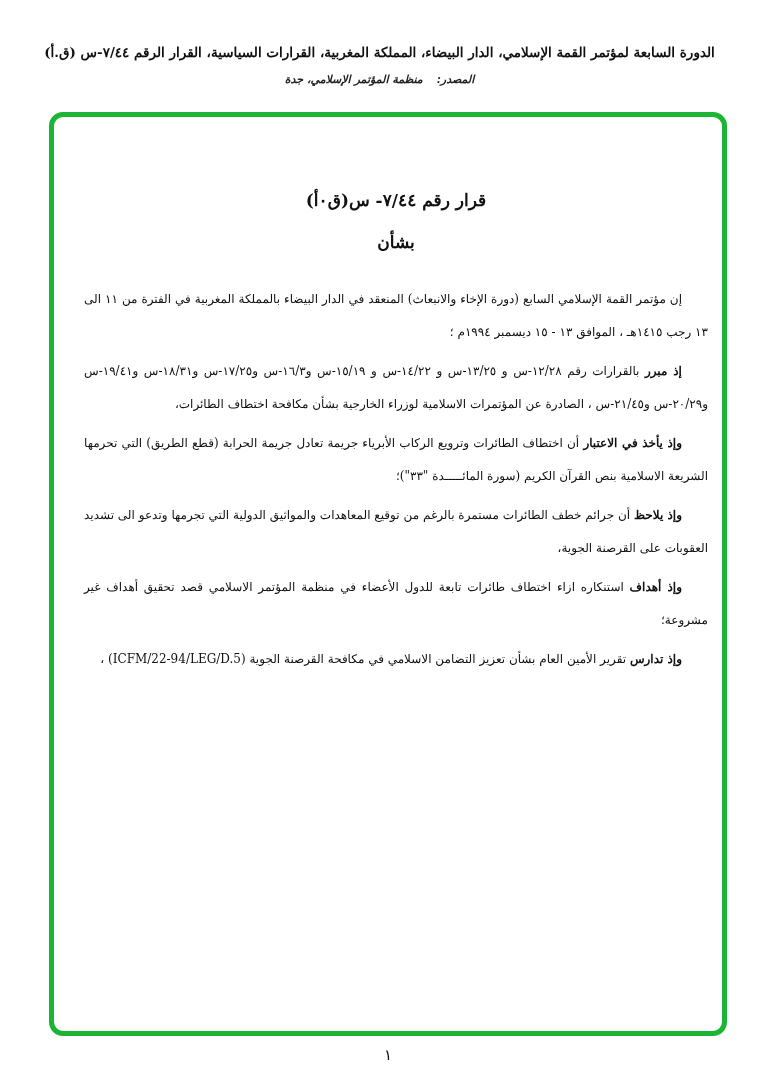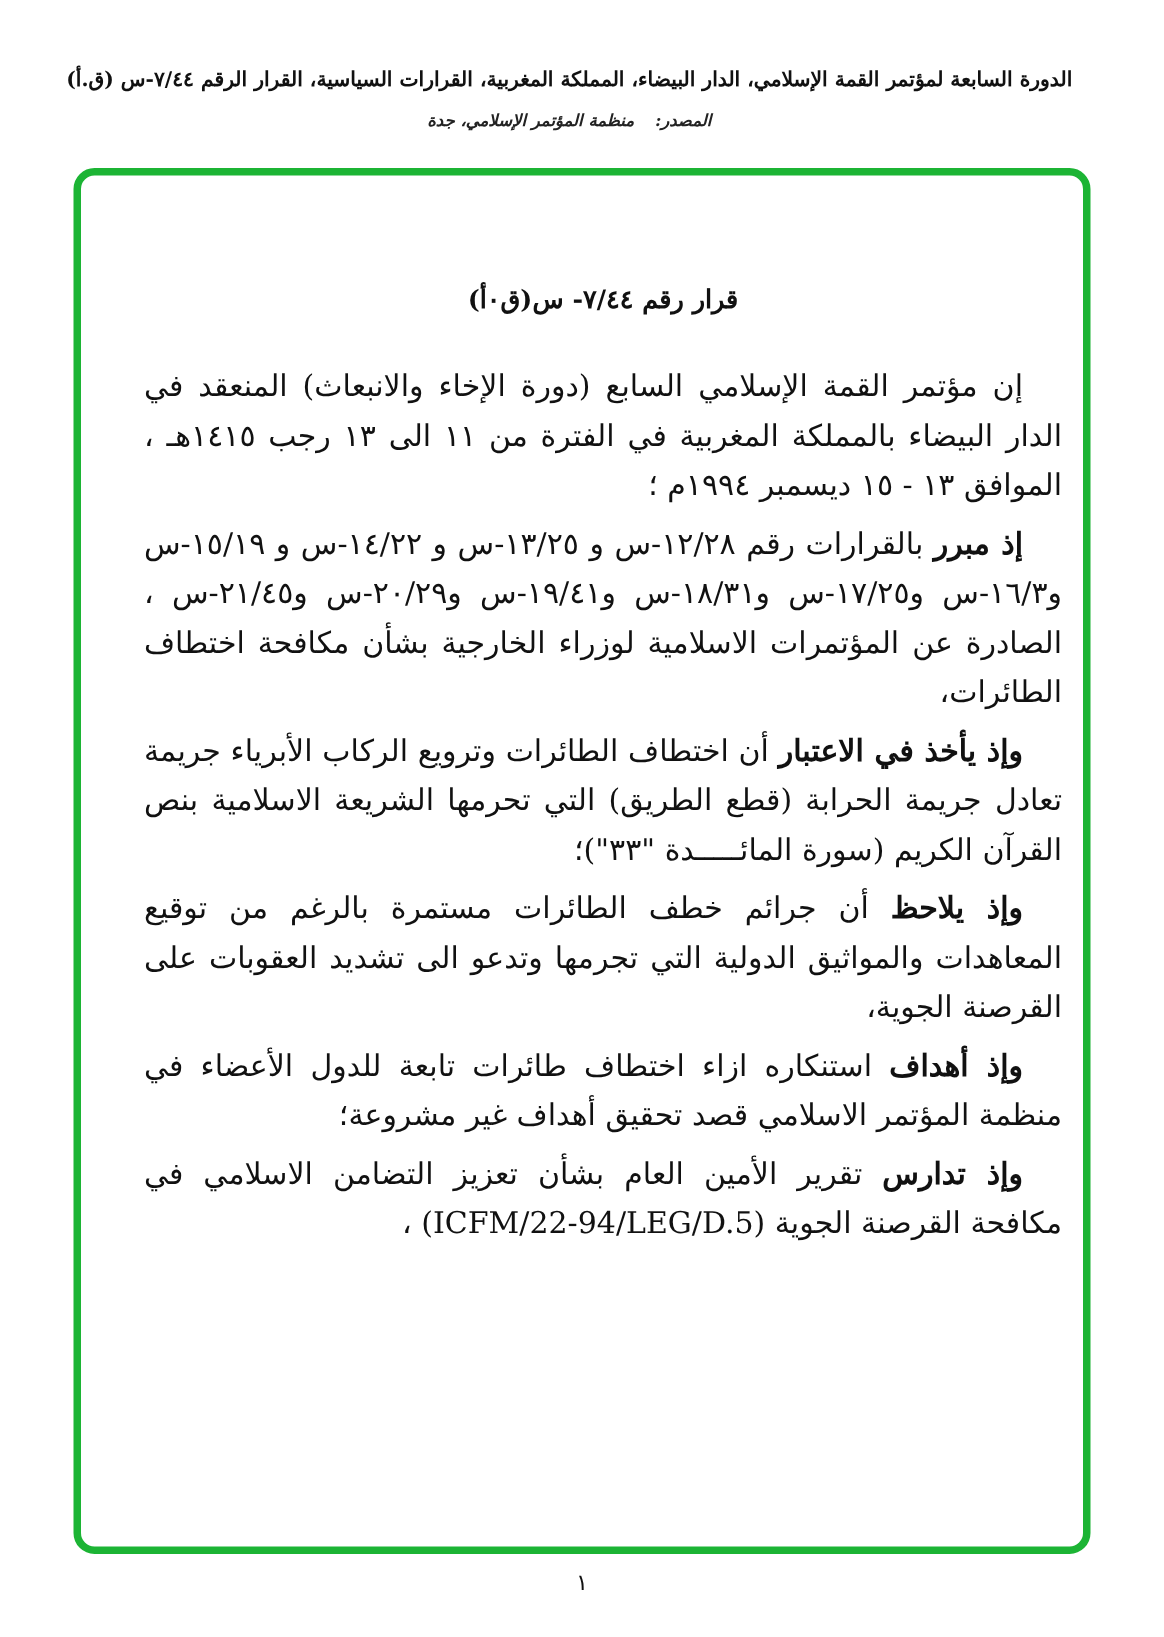--- a/index.html
+++ b/index.html
@@ -36,37 +36,37 @@
     border-radius:14px;
     background:transparent;
   }
   .content{
     position:absolute;
     top:117px;left:54px;right:54px;
     width:668px;
     padding:0;
   }
   .inner{
-    padding:0 14px 0 42px; 
+    padding:0 14px 0 30px; 
     direction:rtl;
   }
 
   .title-block{
     margin-top:68px;
     text-align:center;
     font-weight:bold;
     font-size:17px;
     line-height:30px;
     color:#111;
   }
   .title-block .t1{margin-bottom:12px;}
 
   .body-text{
     margin-top:26px;
-    font-size:20px;
+    font-size:12px;
     line-height:33px;
     text-align:justify;
     color:#111;
   }
   .para{
     margin:0 0 6px 0;
     text-indent:26px;
   }
   .para .lead{font-weight:bold;}
 
@@ -89,20 +89,21 @@
     </div>
   </div>
 
   <div class="frame"></div>
 
   <div class="content">
     <div class="inner">
 
       <div class="title-block">
         <div class="t1">قرار رقم ٧/٤٤- س(ق٠أ)</div>
+        <div>بشأن</div>
       </div>
 
       <div class="body-text">
         <p class="para"><span class="lead"></span> <span>إن مؤتمر القمة الإسلامي السابع (دورة الإخاء والانبعاث) المنعقد في الدار البيضاء بالمملكة المغربية في الفترة من ١١ الى ١٣ رجب ١٤١٥هـ ، الموافق ١٣ - ١٥ ديسمبر ١٩٩٤م ؛</span></p>
         <p class="para"><span class="lead">إذ مبرر</span> <span>بالقرارات رقم ١٢/٢٨-س و ١٣/٢٥-س و ١٤/٢٢-س و ١٥/١٩-س و١٦/٣-س و١٧/٢٥-س و١٨/٣١-س و١٩/٤١-س و٢٠/٢٩-س و٢١/٤٥-س ، الصادرة عن المؤتمرات الاسلامية لوزراء الخارجية بشأن مكافحة اختطاف الطائرات،</span></p>
         <p class="para"><span class="lead">وإذ يأخذ في الاعتبار</span> <span>أن اختطاف الطائرات وترويع الركاب الأبرياء جريمة تعادل جريمة الحرابة (قطع الطريق) التي تحرمها الشريعة الاسلامية بنص القرآن الكريم (سورة المائـــــدة "٣٣")؛</span></p>
         <p class="para"><span class="lead">وإذ يلاحظ</span> <span>أن جرائم خطف الطائرات مستمرة بالرغم من توقيع المعاهدات والمواثيق الدولية التي تجرمها وتدعو الى تشديد العقوبات على القرصنة الجوية،</span></p>
         <p class="para"><span class="lead">وإذ أهداف</span> <span>استنكاره ازاء اختطاف طائرات تابعة للدول الأعضاء في منظمة المؤتمر الاسلامي قصد تحقيق أهداف غير مشروعة؛</span></p>
         <p class="para"><span class="lead">وإذ تدارس</span> <span>تقرير الأمين العام بشأن تعزيز التضامن الاسلامي في مكافحة القرصنة الجوية (ICFM/22-94/LEG/D.5) ،</span></p>
       </div>

